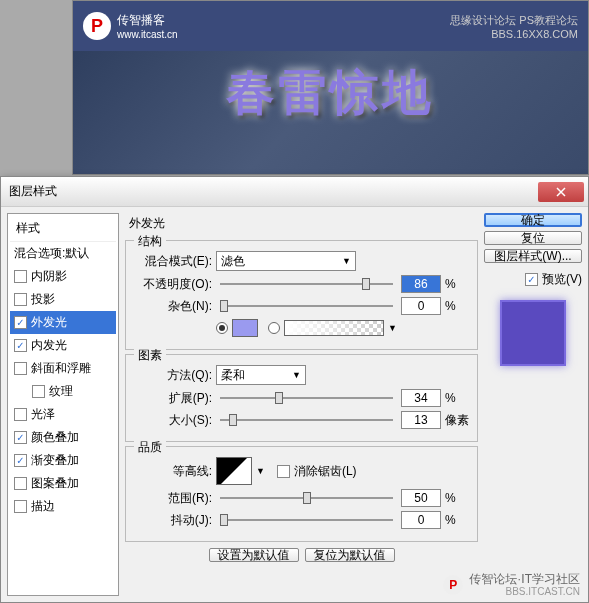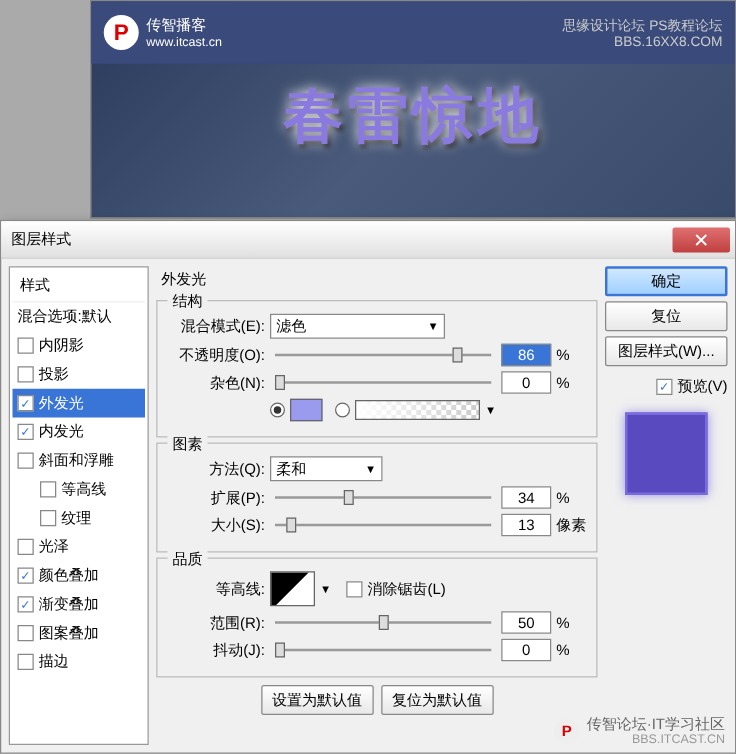--- a/index.html
+++ b/index.html
@@ -42,21 +42,21 @@
 .num-field { width: 40px; height: 18px; border: 1px solid #888; background: #fff; text-align: center; padding: 1px; }
 .num-field.hl { background: #3875d7; color: #fff; }
 .unit { width: 24px; }
 .swatch { width: 26px; height: 18px; border: 1px solid #666; }
 .radio { width: 12px; height: 12px; border: 1px solid #666; border-radius: 50%; background: #fff; display: inline-flex; align-items: center; justify-content: center; }
 .radio.on::after { content: ''; width: 6px; height: 6px; background: #333; border-radius: 50%; }
 .grad { width: 100px; height: 16px; border: 1px solid #666; }
 .contour-swatch { width: 36px; height: 28px; border: 1px solid #666; background: linear-gradient(135deg, #000 0%, #000 49%, #fff 51%, #fff 100%); }
 
 .right-col { width: 98px; display: flex; flex-direction: column; gap: 4px; }
-.btn { height: 24px; border: 1px solid #888; background: linear-gradient(#fff, #e8e8e8); display: flex; align-items: center; justify-content: center; border-radius: 2px; }
+.btn { height: 14px; border: 1px solid #888; background: linear-gradient(#fff, #e8e8e8); display: flex; align-items: center; justify-content: center; border-radius: 2px; }
 .btn.primary { background: linear-gradient(#d0e8ff, #a0d0ff); border: 2px solid #3875d7; }
 .preview-chk { display: flex; align-items: center; gap: 4px; margin-top: 4px; justify-content: flex-end; }
 .preview-swatch { width: 66px; height: 66px; border: 2px solid #7a6adf; background: #5a4abf; margin: 8px auto; box-shadow: 0 0 8px rgba(130,120,220,0.8); }
 
 .bottom-btns { display: flex; gap: 6px; justify-content: center; margin-top: 6px; }
 .bottom-btns .btn { padding: 0 8px; }
 
 .footer-watermark { position: absolute; bottom: 4px; right: 8px; display: flex; align-items: center; gap: 6px; color: #666; }
 .fw-icon { width: 20px; height: 20px; border-radius: 50%; background: #eee; color: #d00; display: flex; align-items: center; justify-content: center; font-weight: bold; }
 .fw-text { text-align: right; line-height: 1.2; }
@@ -116,24 +116,20 @@
           <div class="style-item">
             <span class="chk">✓</span>
             <span>内发光</span>
           </div>
           <div class="style-item">
             <span class="chk"></span>
             <span>斜面和浮雕</span>
           </div>
           <div class="style-item indent">
             <span class="chk"></span>
-            <span>等高线</span>
-          </div>
-          <div class="style-item indent">
-            <span class="chk"></span>
             <span>纹理</span>
           </div>
           <div class="style-item">
             <span class="chk"></span>
             <span>光泽</span>
           </div>
           <div class="style-item">
             <span class="chk">✓</span>
             <span>颜色叠加</span>
           </div>

